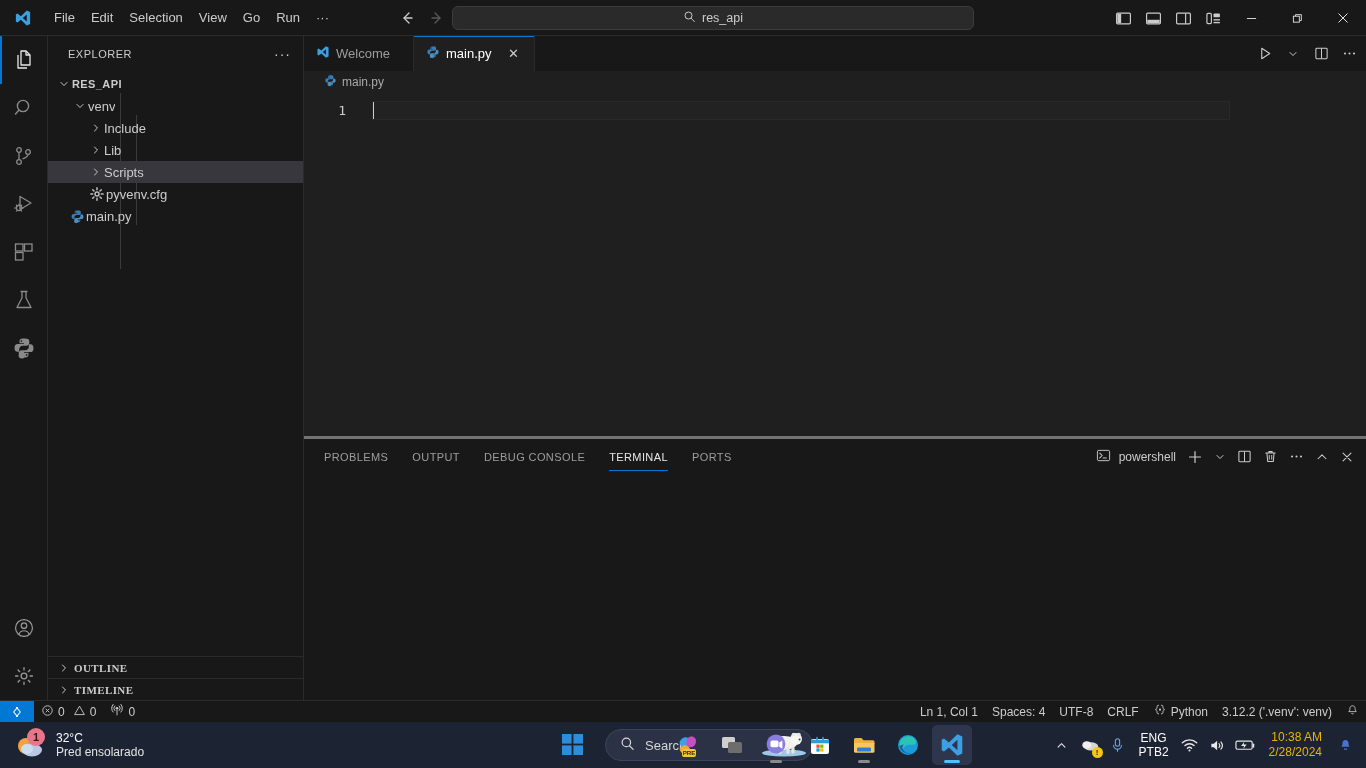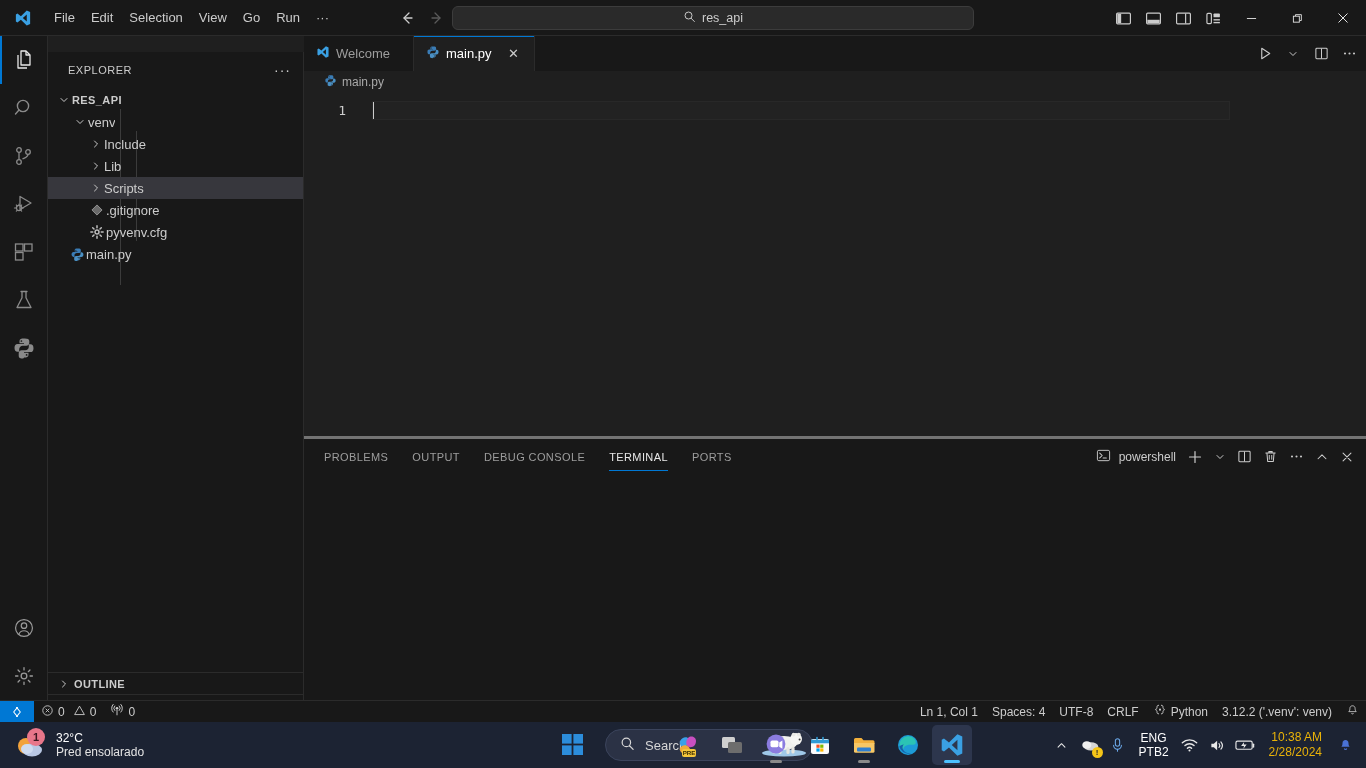--- a/index.html
+++ b/index.html
@@ -60,21 +60,21 @@
     position: relative; color: #8a8a8a;
   }
   .act-icon.active { color: #e7e7e7; }
   .act-icon.active::before {
     content: ""; position: absolute; left: 0; top: 0; width: 2px; height: 48px; background: #0078d4;
   }
   .act-spacer { flex: 1; }
 
   
   .sidebar {
-    position: absolute; left: 48px; top: 52px; width: 256px; height: 664px;
+    position: absolute; left: 48px; top: 36px; width: 256px; height: 664px;
     background: #181818; border-right: 1px solid #2b2b2b;
     display: flex; flex-direction: column;
   }
   .sb-header {
     height: 35px; display: flex; align-items: center; justify-content: space-between;
     padding: 0 12px 0 20px;
   }
   .sb-title { font-size: 11px; letter-spacing: .5px; color: #cccccc; font-weight: 400; }
   .sb-more { color: #cccccc; font-size: 14px; letter-spacing: 1px; line-height: 8px; }
   .tree { flex: 1; overflow: hidden; padding-top: 2px; position: relative; }
@@ -88,21 +88,21 @@
   .fileicon { width: 18px; display: inline-flex; align-items: center; justify-content: center; flex: none; }
   .rowlabel { overflow: hidden; text-overflow: ellipsis; }
   .bold { font-weight: 700; font-size: 11px; letter-spacing: .4px; }
   .indent-guide {
     position: absolute; width: 1px; background: #3b3b3b;
   }
   .sb-sections { }
   .sb-section {
     height: 22px; display: flex; align-items: center; gap: 2px;
     border-top: 1px solid #2b2b2b; padding-left: 8px;
-    font-size: 11px; font-weight: 700; letter-spacing: .4px; color: #cccccc;
+    font-size: 11px; font-weight: 700; letter-spacing: .4px; color: #cccccc; font-family: Liberation Serif, serif;
   }
 
   
   .editor-area {
     position: absolute; left: 304px; top: 36px; width: 1062px; height: 400px;
     background: #1f1f1f;
   }
   .tabbar {
     height: 35px; background: #181818; display: flex; align-items: stretch;
     position: relative;
@@ -438,28 +438,20 @@
 
       <div class="row selected" style="padding-left:40px;">
         <span class="chev">
           <svg width="12" height="12" viewBox="0 0 16 16">
               <path d="M6 4l4 4-4 4" stroke="#cccccc" stroke-width="1.3" fill="none" stroke-linecap="round" stroke-linejoin="round"></path>
             </svg>
         </span>
         <span class="rowlabel">Scripts</span>
       </div>
 
-      <div class="row" style="padding-left:40px;">
-        <span class="fileicon">
-          <svg width="14" height="14" viewBox="0 0 16 16">
-              <path d="M8 2.2 13.8 8 8 13.8 2.2 8z" fill="#6a6a6a" stroke="#9a9a9a" stroke-width="1"></path>
-            </svg>
-        </span>
-        <span class="rowlabel">.gitignore</span>
-      </div>
 
       <div class="row" style="padding-left:40px;">
         <span class="fileicon">
           <svg width="14" height="14" viewBox="0 0 24 24">
               <circle cx="12" cy="12" r="3.4" fill="none" stroke="#bdbdbd" stroke-width="2.6"></circle>
               <path d="M12 1.5v3.2M12 19.3v3.2M22.5 12h-3.2M4.7 12H1.5M19.4 4.6l-2.3 2.3M6.9 17.1l-2.3 2.3M19.4 19.4l-2.3-2.3M6.9 6.9 4.6 4.6" stroke="#bdbdbd" stroke-width="2.6" stroke-linecap="round"></path>
             </svg>
         </span>
         <span class="rowlabel">pyvenv.cfg</span>
       </div>

